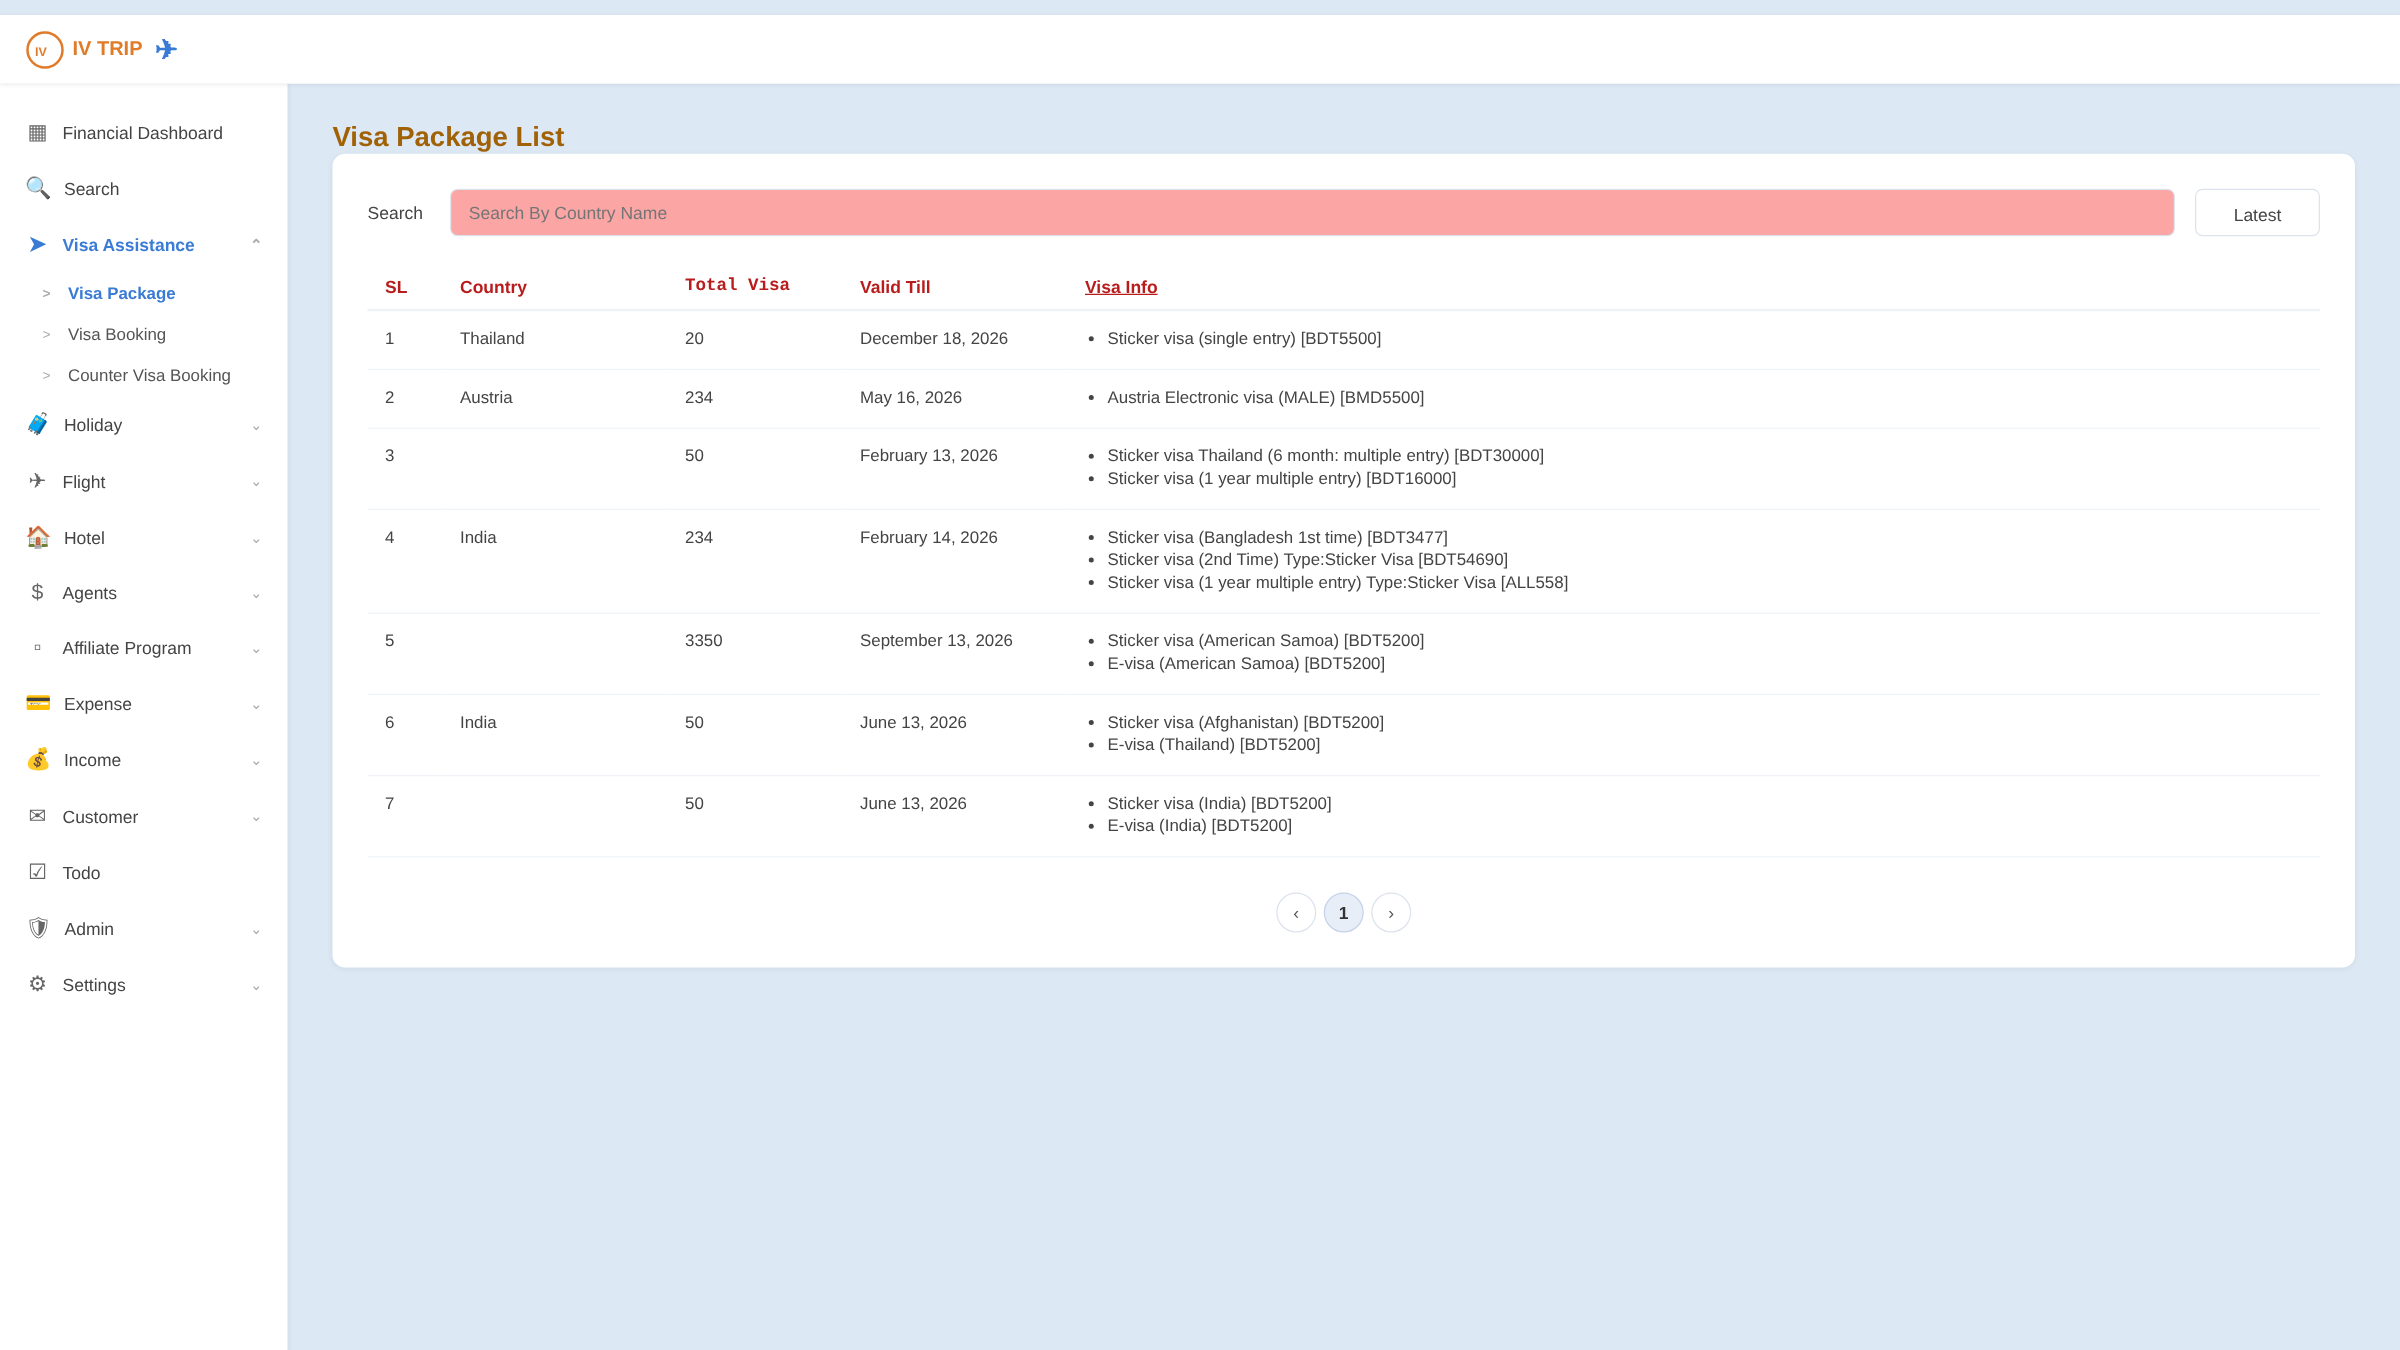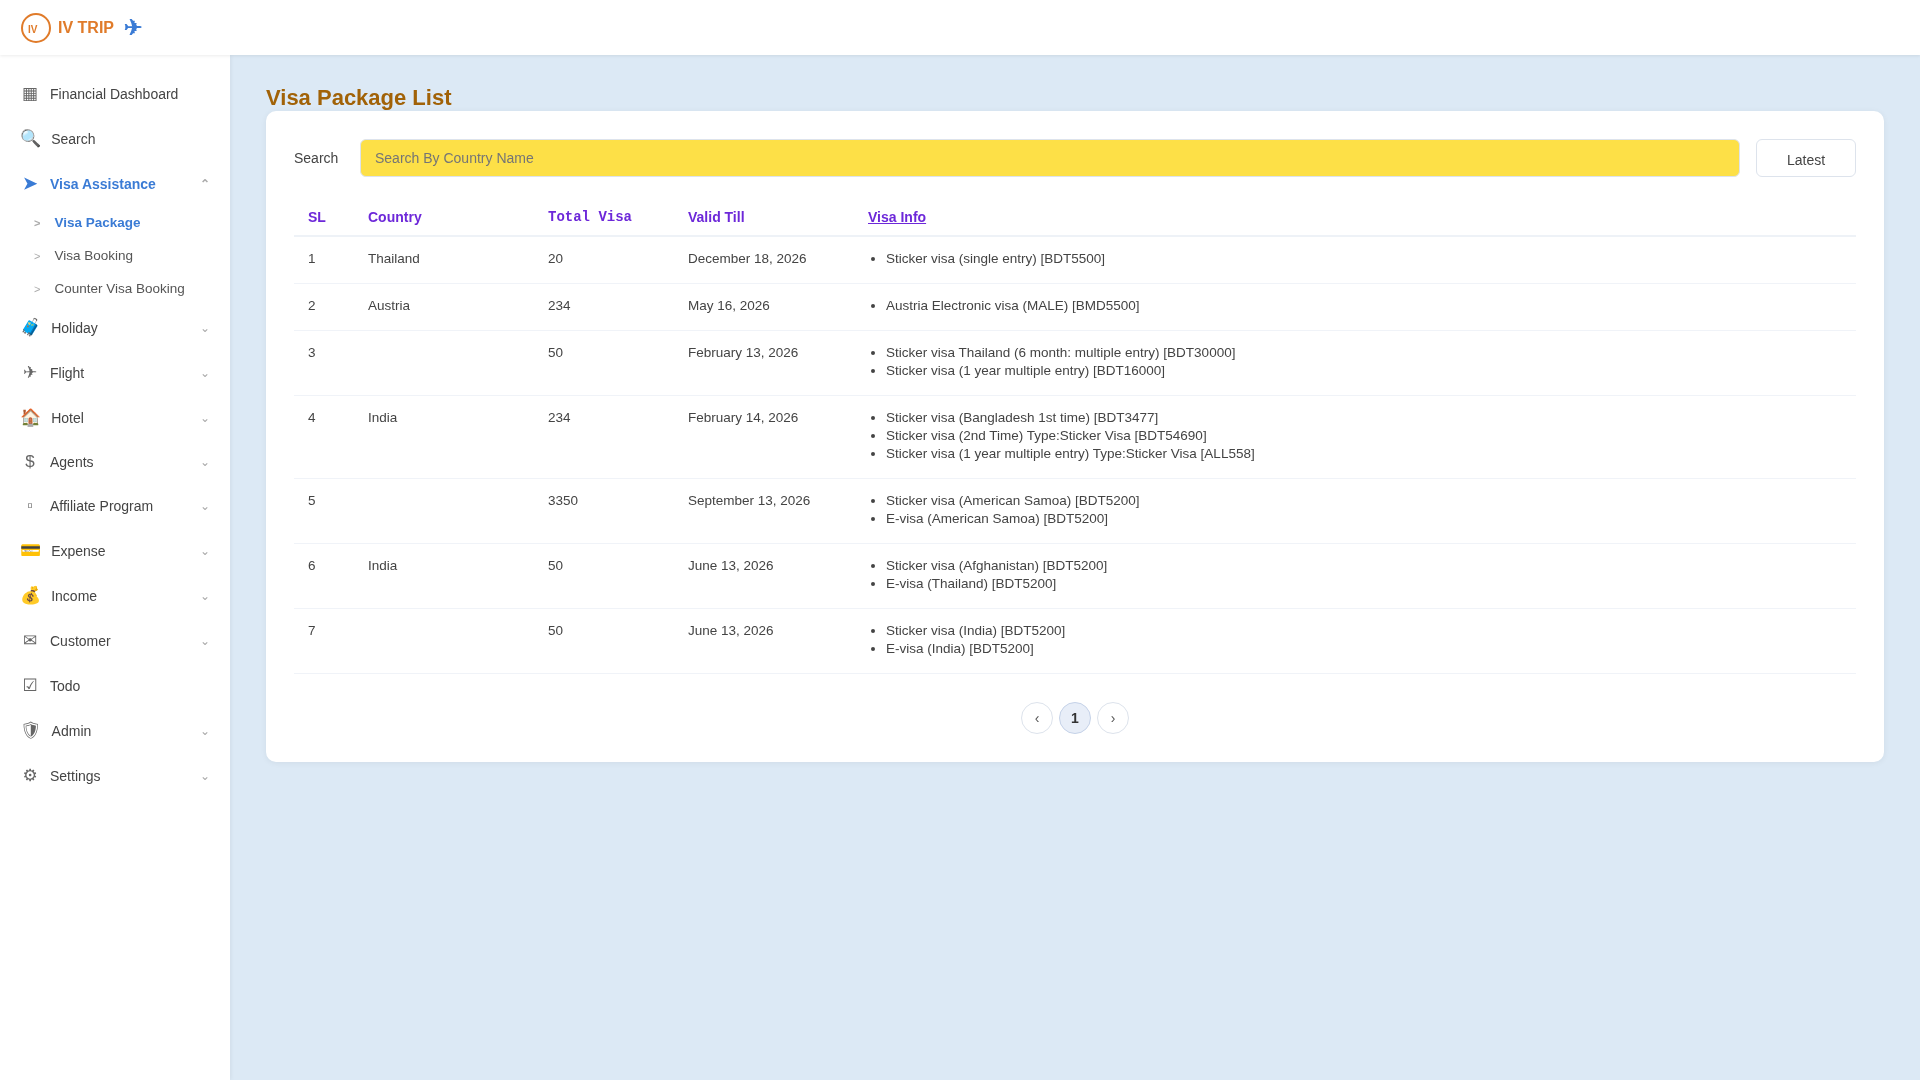--- a/index.html
+++ b/index.html
@@ -13,20 +13,21 @@
 
     
     .topbar {
       height: 55px;
       background: #fff;
       display: flex;
       align-items: center;
       padding: 0 20px;
       box-shadow: 0 1px 3px rgba(0,0,0,0.08);
       z-index: 10;
+      margin-top: 12px;
     }
     .logo {
       display: flex;
       align-items: center;
       gap: 6px;
       font-weight: 700;
       font-size: 16px;
       color: #e07b2a;
     }
     .logo-icon {
@@ -114,21 +115,21 @@
     }
     .search-input {
       flex: 1;
       height: 38px;
       border: 1px solid #dde3ec;
       border-radius: 6px;
       padding: 0 14px;
       font-size: 14px;
       color: #666;
       outline: none;
-      background: #fde047;
+      background: #fca5a5;
     }
     .sort-btn {
       height: 38px;
       padding: 12px 20px;
       border: 1px solid #dde3ec;
       border-radius: 6px;
       background: #fff;
       font-size: 14px;
       color: #444;
       cursor: pointer;
@@ -141,21 +142,21 @@
       border-collapse: collapse;
     }
     .visa-table thead tr {
       border-bottom: 2px solid #eef2f7;
     }
     .visa-table th {
       text-align: left;
       padding: 10px 14px;
       font-size: 14px;
       font-weight: 600;
-      color: #6d28d9;
+      color: #b91c1c;
     }
     .visa-table th:first-child { width: 60px; }
     .visa-table th:nth-child(2) { width: 180px; }
     .visa-table th:nth-child(3) { width: 140px; font-family: Liberation Mono, monospace; }
     .visa-table th:nth-child(4) { width: 180px; }
     .visa-table th:nth-child(5) { flex: 1; text-decoration: underline; }
 
     .visa-table tbody tr {
       border-bottom: 1px solid #f0f3f8;
     }

